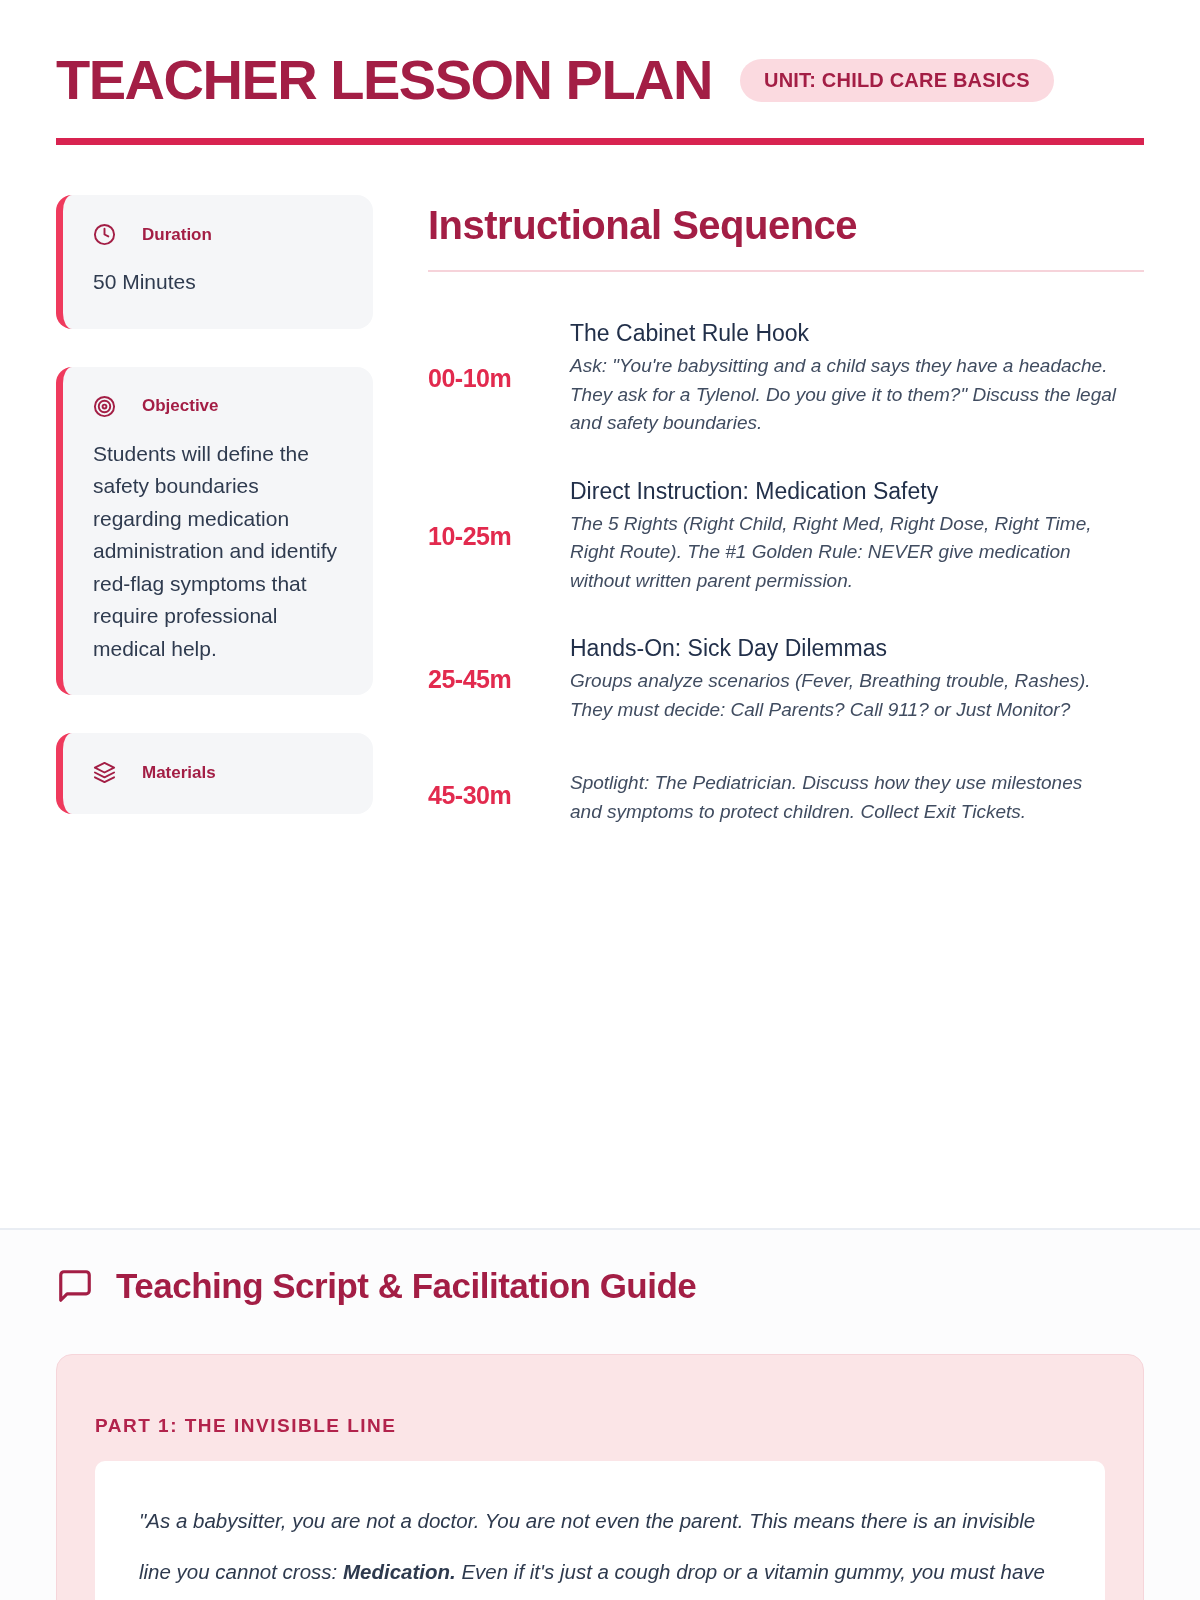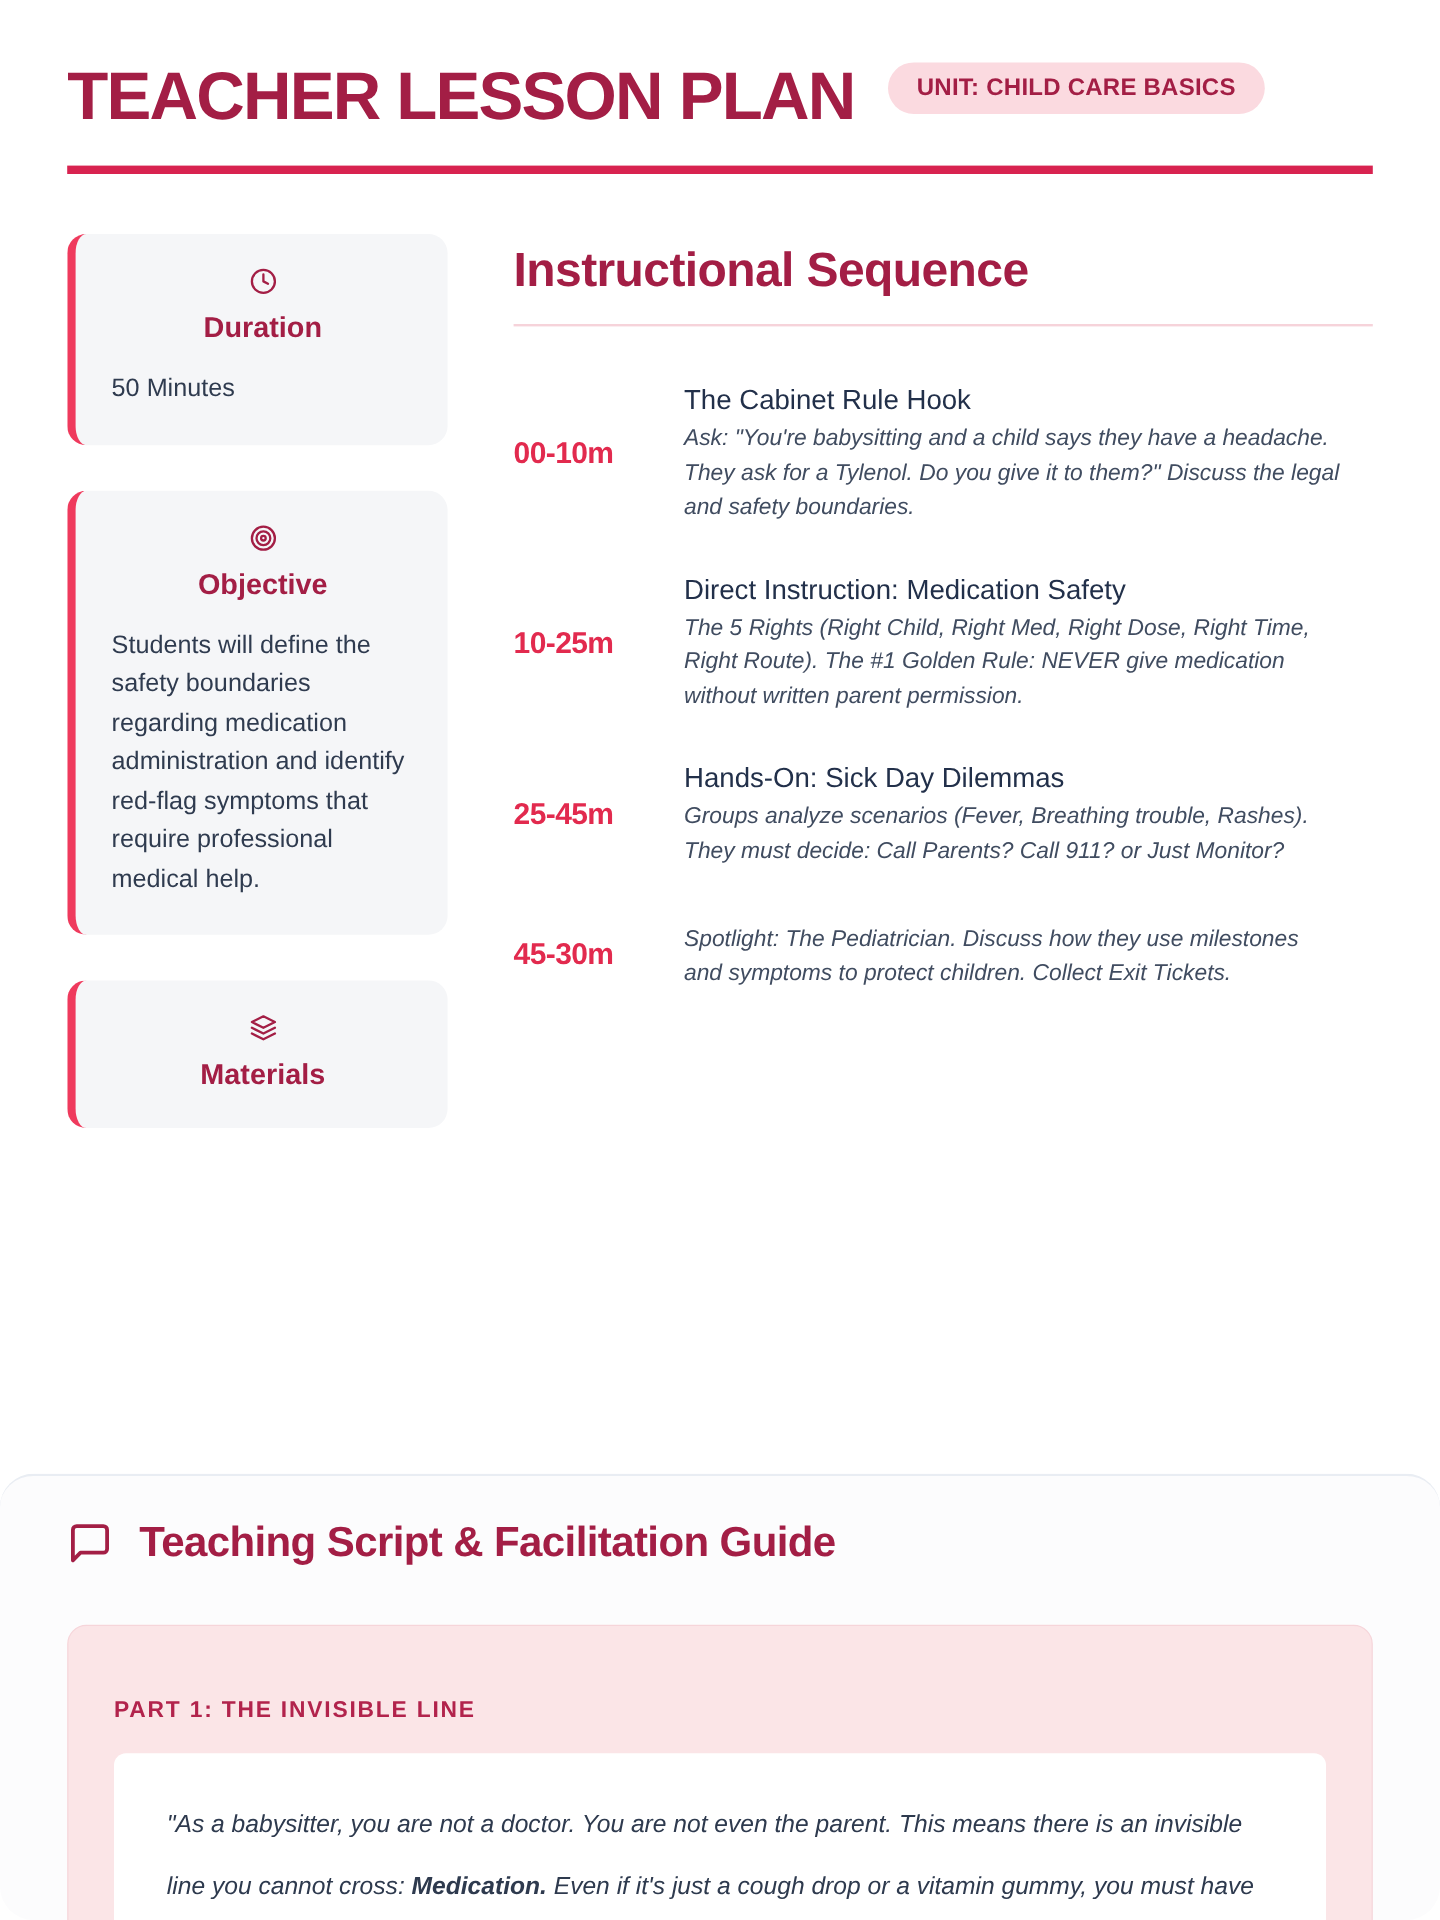--- a/index.html
+++ b/index.html
@@ -15,21 +15,21 @@
     height: 1600px;
     overflow: hidden;
     background: #ffffff;
   }
 
   
   .top-section {
     height: 1228px;
     padding: 52px 56px 0;
   }
-  .title-row { display: flex; align-items: flex-start; }
+  .title-row { display: flex; align-items: center; }
   .page-title {
     margin: 0;
     font-size: 56px;
     line-height: 1;
     font-weight: bold;
     letter-spacing: -1.5px;
     color: #A31E45;
     white-space: nowrap;
   }
   .unit-badge {
@@ -61,25 +61,24 @@
   .card {
     background: #F5F6F8;
     border-left: 7px solid #EF3A5D;
     border-radius: 16px;
     padding: 28px 28px 30px 30px;
     margin-bottom: 38px;
   }
   .card-title {
     display: flex;
     align-items: center;
-    gap: 14px;
-    color: #A31E45;
-    font-size: 24px;
-    font-weight: bold;
-    flex-direction: column;
+    gap: 26px;
+    color: #A31E45;
+    font-size: 17px;
+    font-weight: bold;
   }
   .icon { flex: none; display: block; }
   .card-title .icon { width: 23px; height: 23px; }
   .card-body {
     margin-top: 20px;
     font-size: 21px;
     color: #2F3B4F;
     line-height: 1.55;
   }
   .mat-list {
@@ -124,21 +123,20 @@
     line-height: 1.5;
     max-width: 548px;
   }
 
   
   .bottom-section {
     border-top: 2px solid #E9EDF3;
     background: #FCFCFD;
     height: 372px;
     padding: 36px 56px 0;
-    border-radius: 28px;
   }
   .script-heading-row {
     display: flex;
     align-items: center;
     gap: 22px;
     color: #A31E45;
   }
   .script-heading-row .icon { width: 38px; height: 38px; }
   .script-title {
     margin: 0;

